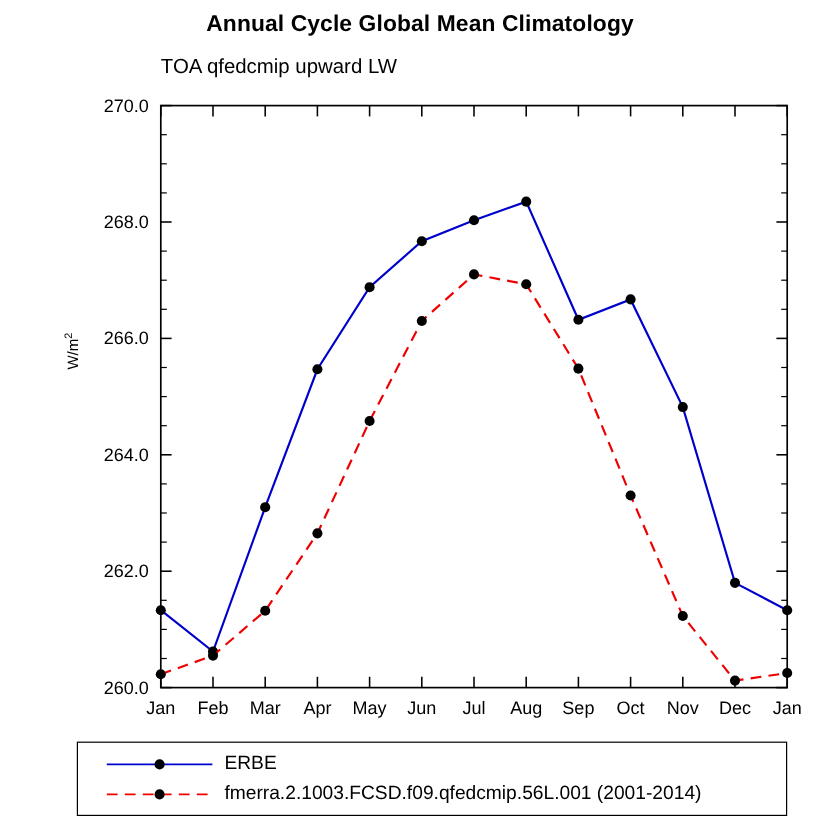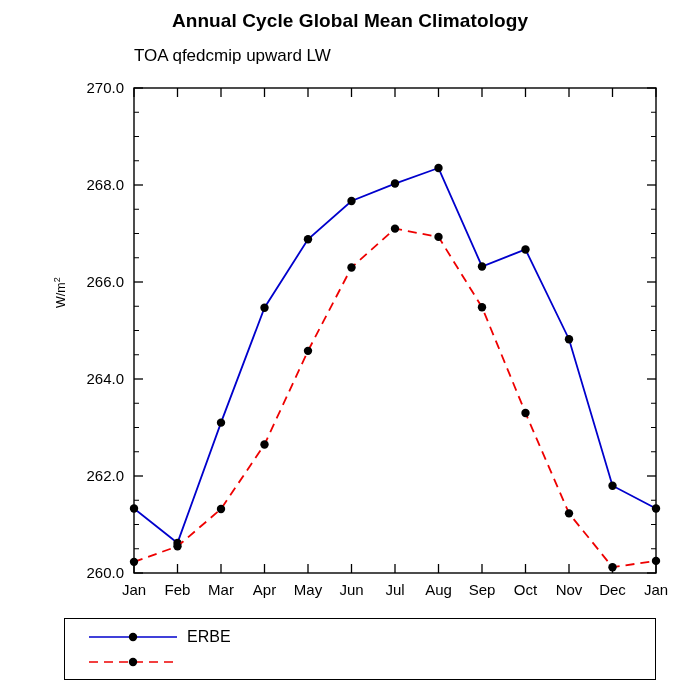--- a/index.html
+++ b/index.html
@@ -234,16 +234,17 @@
       </div>
       <div class="legend-text">ERBE</div>
     </div>
     <div class="legend-row r2">
       <div class="legend-sample">
         <svg width="92" height="20">
           <line x1="2" y1="10" x2="90" y2="10" stroke="#ee0000" stroke-width="1.6" stroke-dasharray="9,6"></line>
           <circle cx="46" cy="10" r="4.2" fill="#000000"></circle>
         </svg>
       </div>
+      <div class="legend-text">fmerra.2.1003.FCSD.f09.qfedcmip.56L.001 (2001-2014)</div>
     </div>
   </div>
 
 </div>
 
 </body></html>

